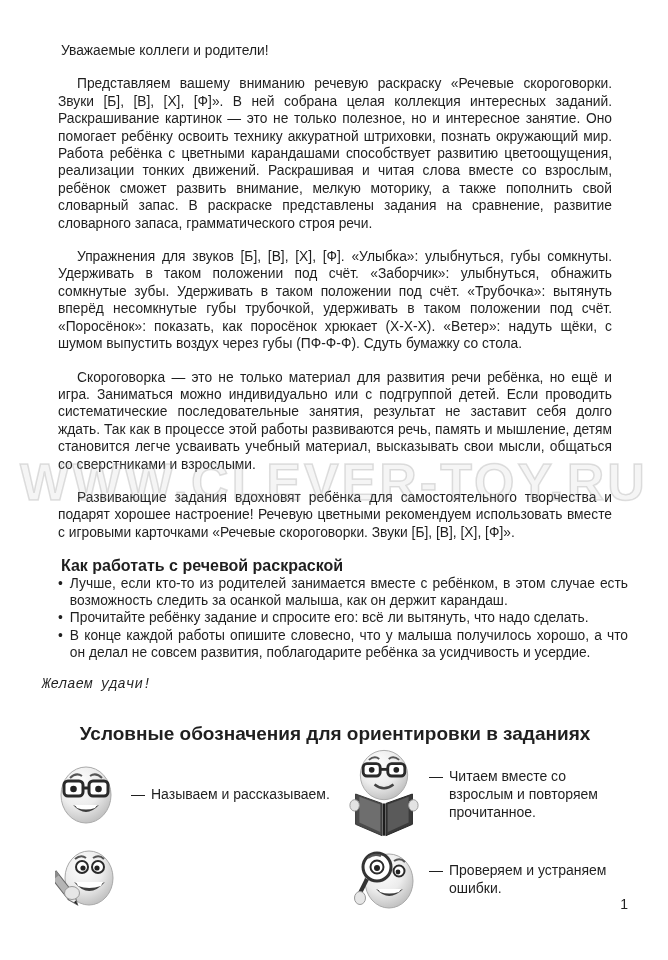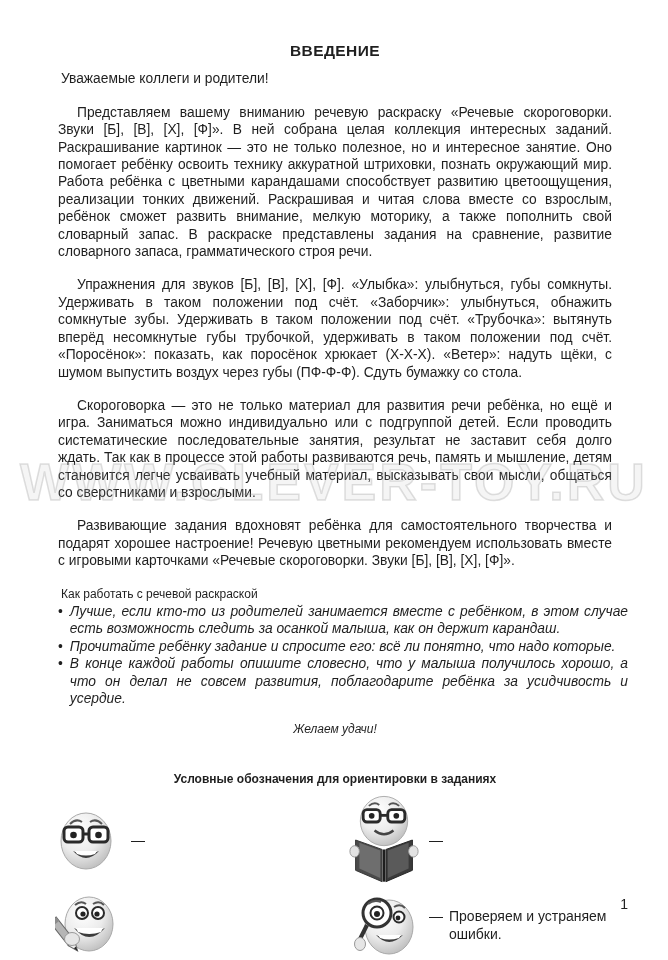--- a/index.html
+++ b/index.html
@@ -6,27 +6,27 @@
   .page {
     position:relative; width:668px; height:960px; margin:0 auto;
     background:#ffffff; overflow:hidden;
     font-family:"Liberation Sans", sans-serif; color:#1f1f1f;
   }
   .content { padding:42px 40px 0 42px; }
   .doc-title { text-align:center; font-weight:bold; font-size:15.5px; letter-spacing:.4px; margin:0 0 11px 0; }
   .body-text { font-size:13.8px; line-height:17.4px; }
   p.para { margin:16px; text-indent:19px; text-align:justify; }
   p.salutation { margin:0; text-indent:19px; }
-  .section-heading { font-weight:normal; font-size:12px; line-height:17.4px; margin:4px 0 0 0; text-indent:19px; }
+  .section-heading { font-weight:bold; font-size:16px; line-height:17.4px; margin:4px 0 0 0; text-indent:19px; }
   .bullet { display:flex; margin:0; }
   .bullet .mark { flex:0 0 auto; padding-left:16px; padding-right:7px; }
-  .bullet .btext { flex:1 1 auto; text-align:justify;font-style:italic; }
-  .wish { text-align:center; font-style:italic; font-size:12px; margin:14px 0 0 0; }
+  .bullet .btext { flex:1 1 auto; text-align:justify; }
+  .wish { font-style:italic; font-size:14px; margin:14px 0 0 0;font-family:Liberation Mono, monospace; }
   .legend { margin-top:32px; }
-  .legend-heading { text-align:center; font-weight:bold; font-size:12px; margin:0 0 4px 0; }
+  .legend-heading { text-align:center; font-weight:bold; font-size:19px; margin:0 0 4px 0; }
   .legend-grid { display:grid; grid-template-columns:298px 1fr; align-items:center; }
   .leg-item { display:flex; align-items:center; gap:9px; padding-left:8px; }
   .icon-box { width:72px; min-height:60px; display:flex; justify-content:center; align-items:center; flex:0 0 auto; }
   .row1 .icon-box { min-height:96px; }
   .row2 .icon-box { min-height:74px; }
   .leg-label { display:flex; gap:6px; font-size:14px; line-height:18px; }
   .leg-label .ltext { display:inline-block; }
   .leg-label.narrow .ltext { max-width:196px; }
   .page-num { position:absolute; top:896px; right:40px; font-size:14px; color:#222; }
   .watermark {
@@ -48,37 +48,36 @@
       <radialGradient id="fg" cx="38%" cy="30%" r="75%">
         <stop offset="0%" stop-color="#ffffff"></stop>
         <stop offset="55%" stop-color="#ececec"></stop>
         <stop offset="100%" stop-color="#bdbdbd"></stop>
       </radialGradient>
     </defs>
   </svg>
 
   <div class="content body-text">
 
-    <h1 class="doc-title">ВВЕДЕНИЕ</h1>
 
     <p class="salutation">Уважаемые коллеги и родители!</p>
     <p class="para">Представляем вашему вниманию речевую раскраску «Речевые скороговорки. Звуки [Б], [В], [Х], [Ф]». В ней собрана целая коллекция интересных заданий. Раскрашивание картинок — это не только полезное, но и интересное занятие. Оно помогает ребёнку освоить технику аккуратной штриховки, познать окружающий мир. Работа ребёнка с цветными карандашами способствует развитию цветоощущения, реализации тонких движений. Раскрашивая и читая слова вместе со взрослым, ребёнок сможет развить внимание, мелкую моторику, а также пополнить свой словарный запас. В раскраске представлены задания на сравнение, развитие словарного запаса, грамматического строя речи.</p>
     <p class="para">Упражнения для звуков [Б], [В], [Х], [Ф]. «Улыбка»: улыбнуться, губы сомкнуты. Удерживать в таком положении под счёт. «Заборчик»: улыбнуться, обнажить сомкнутые зубы. Удерживать в таком положении под счёт. «Трубочка»: вытянуть вперёд несомкнутые губы трубочкой, удерживать в таком положении под счёт. «Поросёнок»: показать, как поросёнок хрюкает (Х-Х-Х). «Ветер»: надуть щёки, с шумом выпустить воздух через губы (ПФ-Ф-Ф). Сдуть бумажку со стола.</p>
     <p class="para">Скороговорка — это не только материал для развития речи ребёнка, но ещё и игра. Заниматься можно индивидуально или с подгруппой детей. Если проводить систематические последовательные занятия, результат не заставит себя долго ждать. Так как в процессе этой работы развиваются речь, память и мышление, детям становится легче усваивать учебный материал, высказывать свои мысли, общаться со сверстниками и взрослыми.</p>
     <p class="para">Развивающие задания вдохновят ребёнка для самостоятельного творчества и подарят хорошее настроение! Речевую цветными рекомендуем использовать вместе с игровыми карточками «Речевые скороговорки. Звуки [Б], [В], [Х], [Ф]».</p>
 
     <h2 class="section-heading">Как работать с речевой раскраской</h2>
 
     <div class="bullet">
       <span class="mark">•</span>
       <span class="btext">Лучше, если кто-то из родителей занимается вместе с ребёнком, в этом случае есть возможность следить за осанкой малыша, как он держит карандаш.</span>
     </div>
     <div class="bullet">
       <span class="mark">•</span>
-      <span class="btext">Прочитайте ребёнку задание и спросите его: всё ли понятно, что надо которые.</span>
+      <span class="btext">Прочитайте ребёнку задание и спросите его: всё ли вытянуть, что надо сделать.</span>
     </div>
     <div class="bullet">
       <span class="mark">•</span>
       <span class="btext">В конце каждой работы опишите словесно, что у малыша получилось хорошо, а что он делал не совсем развития, поблагодарите ребёнка за усидчивость и усердие.</span>
     </div>
 
     <p class="wish">Желаем удачи!</p>
 
     <div class="legend">
       <div class="legend-heading">Условные обозначения для ориентировки в заданиях</div>
@@ -95,20 +94,21 @@
               <rect x="31" y="18" width="19" height="15" rx="4" fill="#ffffff" stroke="#2a2a2a" stroke-width="3"></rect>
               <line x1="25" y1="25" x2="31" y2="25" stroke="#2a2a2a" stroke-width="3"></line>
               <circle cx="15.5" cy="26" r="3.3" fill="#222"></circle>
               <circle cx="40.5" cy="26" r="3.3" fill="#222"></circle>
               <path d="M15 42 Q28 56 41 42 Q28 49 15 42 Z" fill="#3d3d3d"></path>
               <path d="M17 42 L39 42 L37 45 Q28 48 19 45 Z" fill="#ffffff"></path>
             </svg>
           </span>
           <span class="leg-label">
             <span class="dash">—</span>
+            <span class="ltext">Называем и рассказываем.</span>
           </span>
         </div>
 
         <div class="leg-item row1">
           <span class="icon-box">
             <svg width="76" height="96" viewBox="0 0 76 96">
               <ellipse cx="38" cy="28" rx="25" ry="26" fill="url(#fg)" stroke="#a9a9a9" stroke-width="1"></ellipse>
               <path d="M22 12 Q28 7 33 11" fill="none" stroke="#555" stroke-width="2"></path>
               <path d="M43 11 Q48 7 54 12" fill="none" stroke="#555" stroke-width="2"></path>
               <rect x="16" y="16" width="18" height="13" rx="4" fill="#ffffff" stroke="#2a2a2a" stroke-width="3"></rect>
@@ -121,20 +121,21 @@
               <path d="M68 48 L40 58 L40 92 L68 80 Z" fill="#3a3a3a" stroke="#222" stroke-width="1"></path>
               <path d="M12 51 L34 59 L34 88 L12 78 Z" fill="#6e6e6e"></path>
               <path d="M64 51 L42 59 L42 88 L64 78 Z" fill="#5a5a5a"></path>
               <line x1="38" y1="58" x2="38" y2="92" stroke="#1e1e1e" stroke-width="2.5"></line>
               <ellipse cx="7" cy="60" rx="5" ry="6" fill="#e3e3e3" stroke="#999" stroke-width="1"></ellipse>
               <ellipse cx="69" cy="60" rx="5" ry="6" fill="#e3e3e3" stroke="#999" stroke-width="1"></ellipse>
             </svg>
           </span>
           <span class="leg-label narrow">
             <span class="dash">—</span>
+            <span class="ltext">Читаем вместе со взрослым и повторяем прочитанное.</span>
           </span>
         </div>
 
         <div class="leg-item row2">
           <span class="icon-box">
             <svg width="62" height="66" viewBox="0 0 62 66">
               <ellipse cx="34" cy="32" rx="24" ry="27" fill="url(#fg)" stroke="#a9a9a9" stroke-width="1"></ellipse>
               <path d="M20 13 Q26 8 31 12" fill="none" stroke="#555" stroke-width="2"></path>
               <path d="M38 12 Q44 8 49 13" fill="none" stroke="#555" stroke-width="2"></path>
               <circle cx="27" cy="21" r="6" fill="#ffffff" stroke="#2a2a2a" stroke-width="2"></circle>

